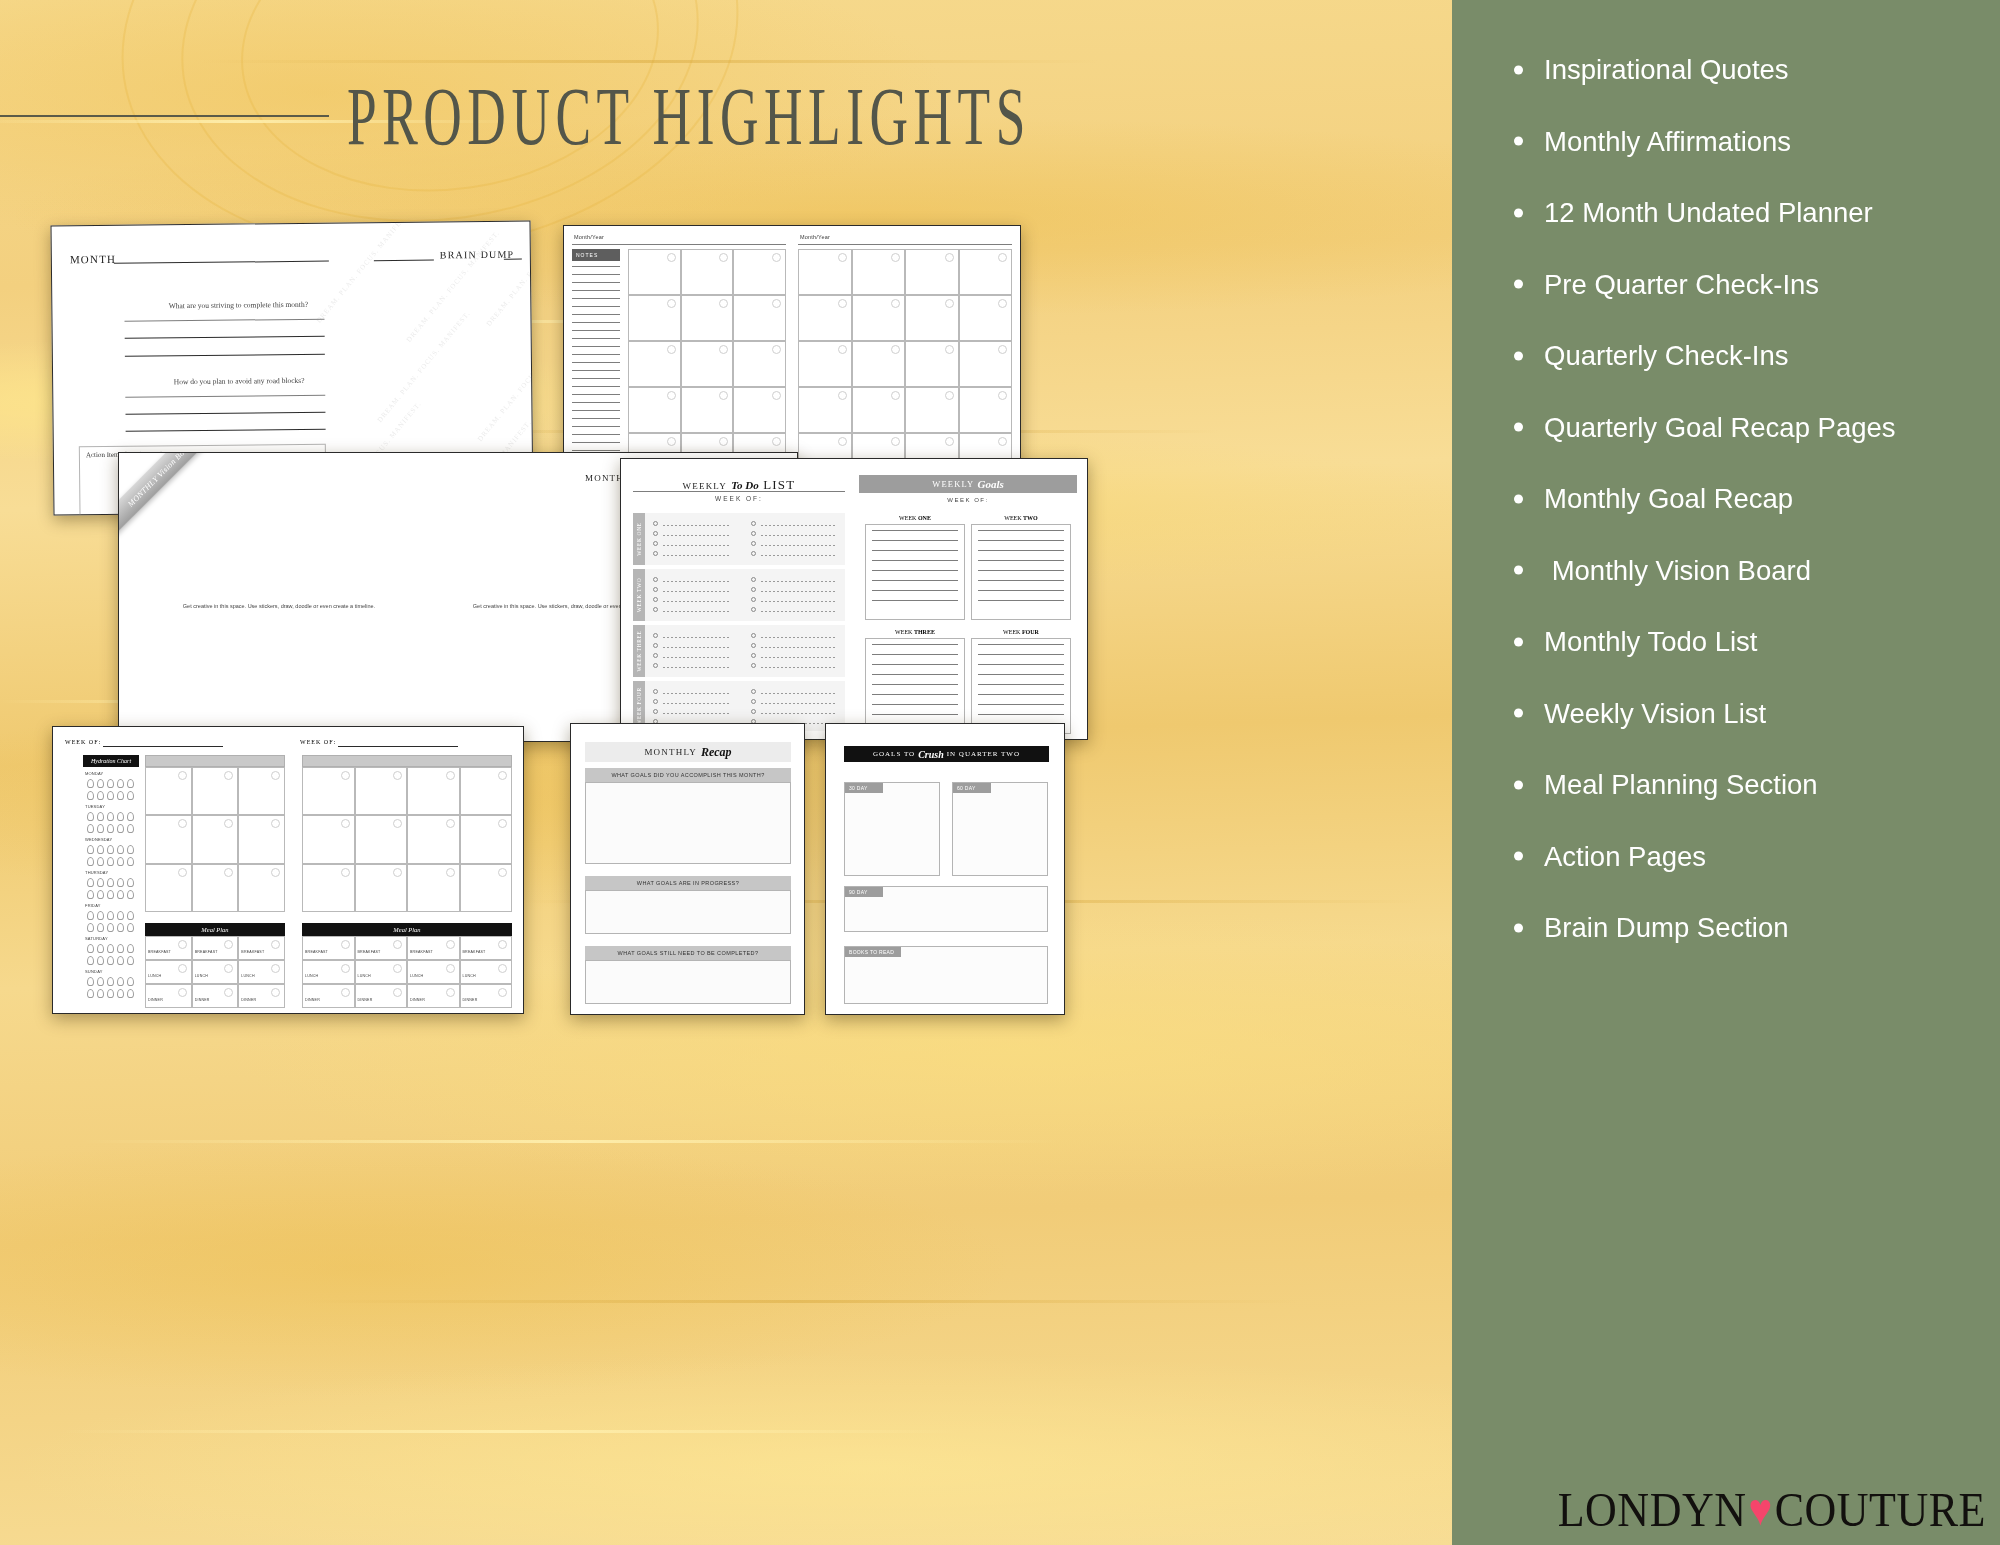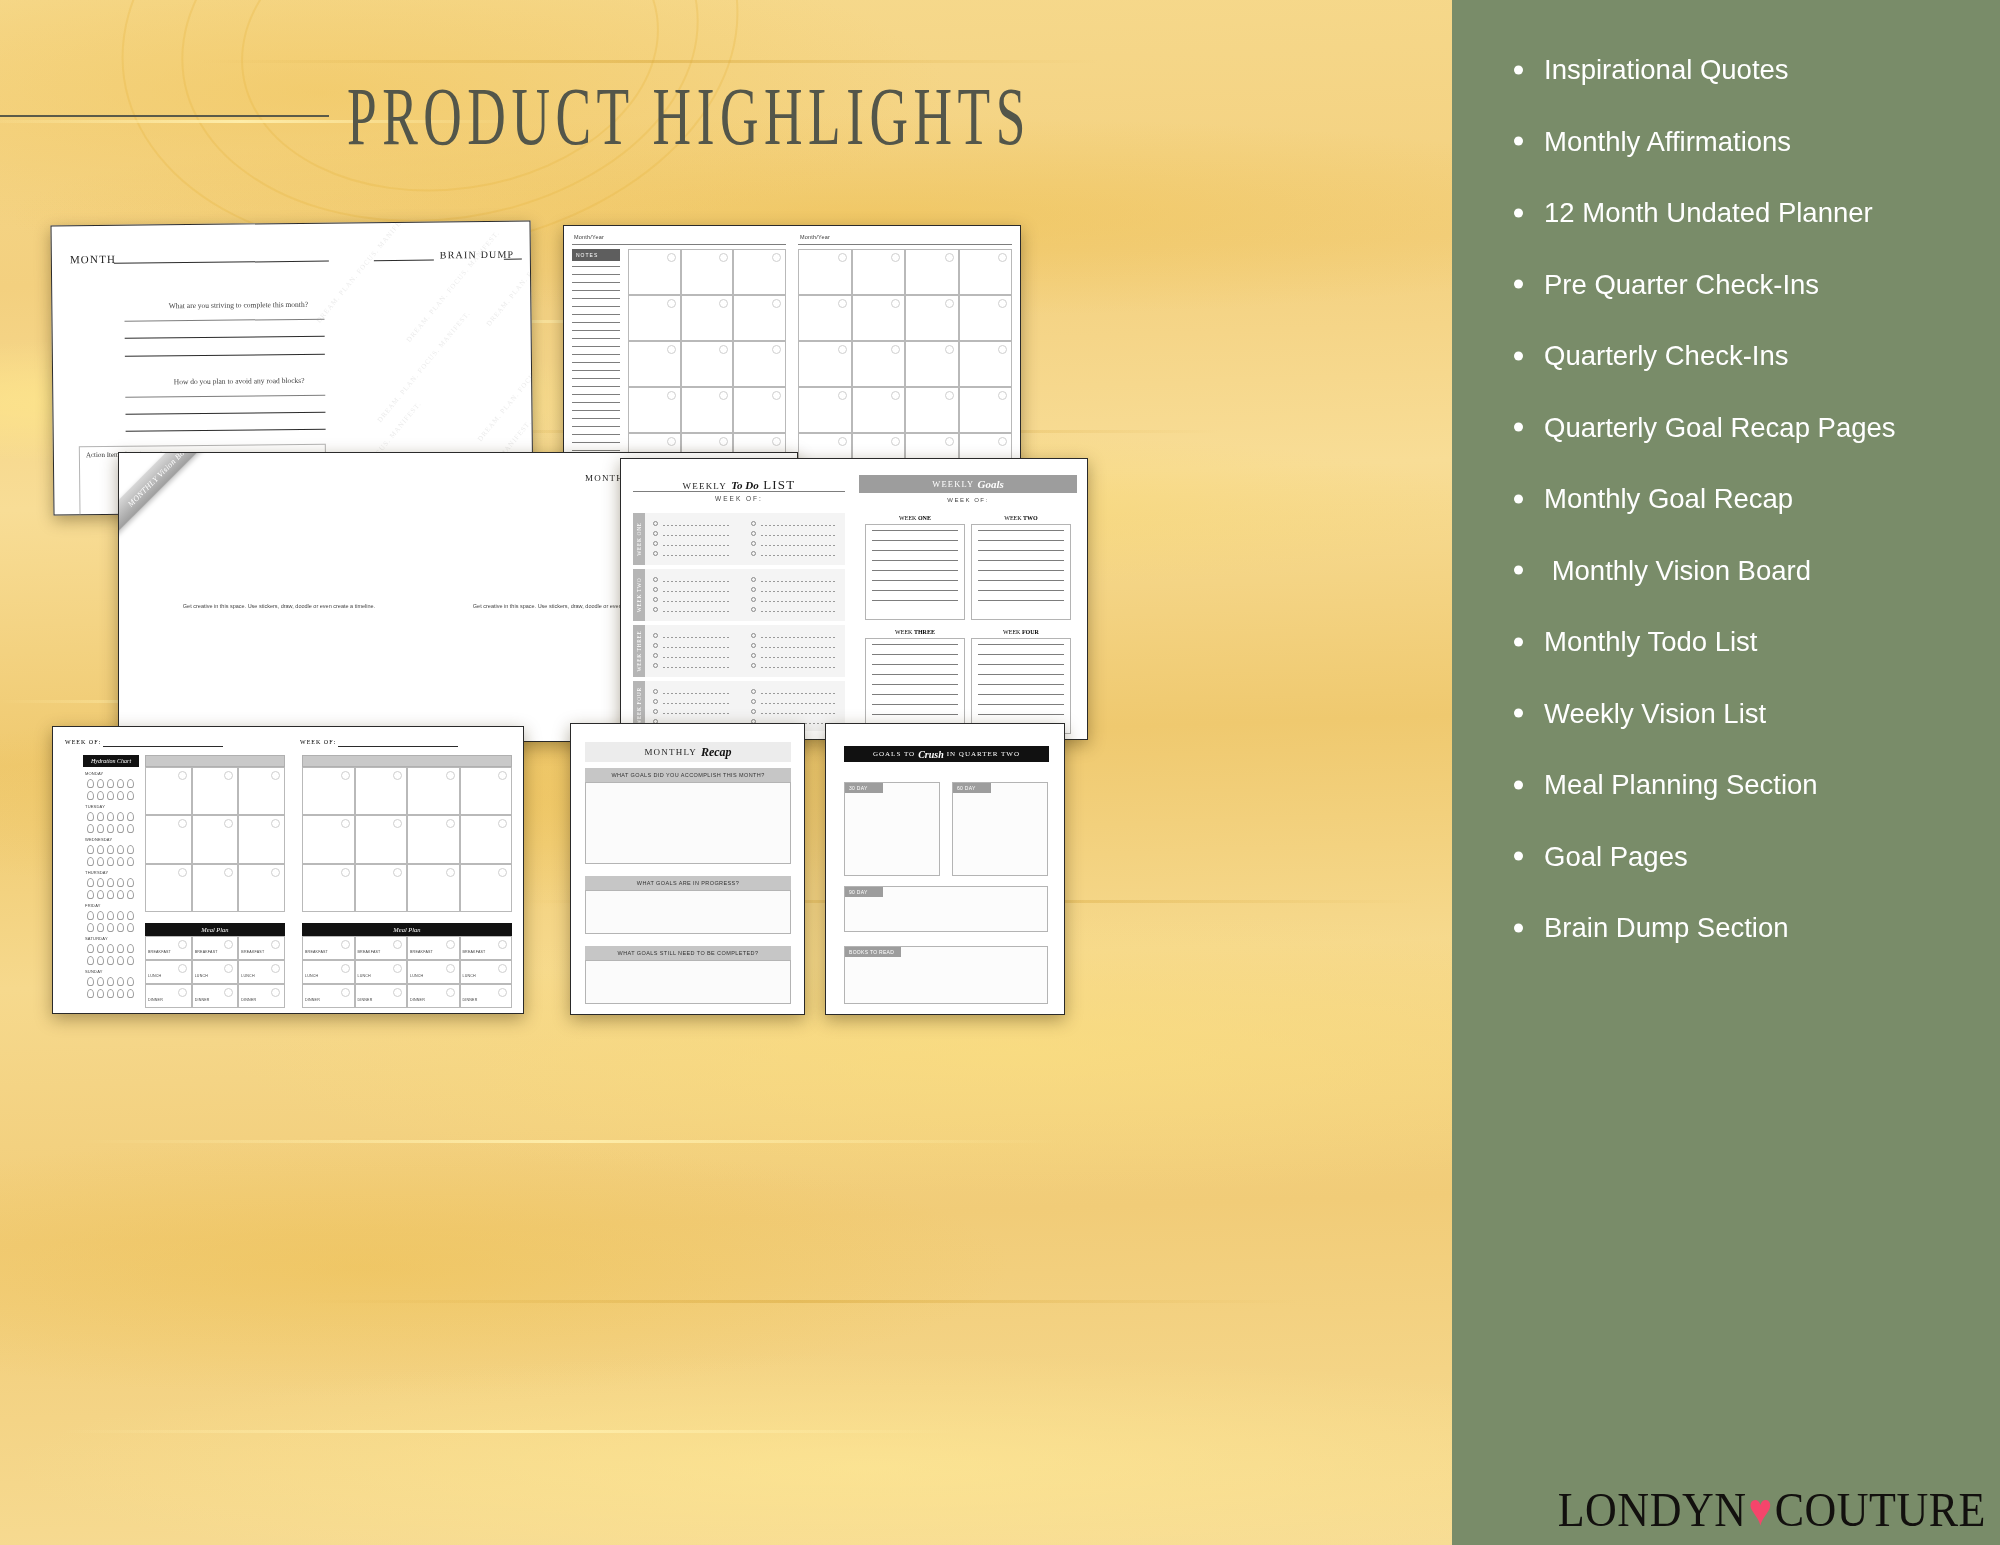--- a/index.html
+++ b/index.html
@@ -679,21 +679,21 @@
     <li><span>Monthly Affirmations</span></li>
     <li><span>12 Month Undated Planner</span></li>
     <li><span>Pre Quarter Check-Ins</span></li>
     <li><span>Quarterly Check-Ins</span></li>
     <li><span>Quarterly Goal Recap Pages</span></li>
     <li><span>Monthly Goal Recap</span></li>
     <li><span> Monthly Vision Board</span></li>
     <li><span>Monthly Todo List</span></li>
     <li><span>Weekly Vision List</span></li>
     <li><span>Meal Planning Section</span></li>
-    <li><span>Goal Pages</span></li>
+    <li><span>Action Pages</span></li>
     <li><span>Brain Dump Section</span></li>
   </ul>
 
   <div id="logo">
     <span>LONDYN</span>
     <span class="heart">♥</span>
     <span>COUTURE</span>
   </div>
 </div>
 

